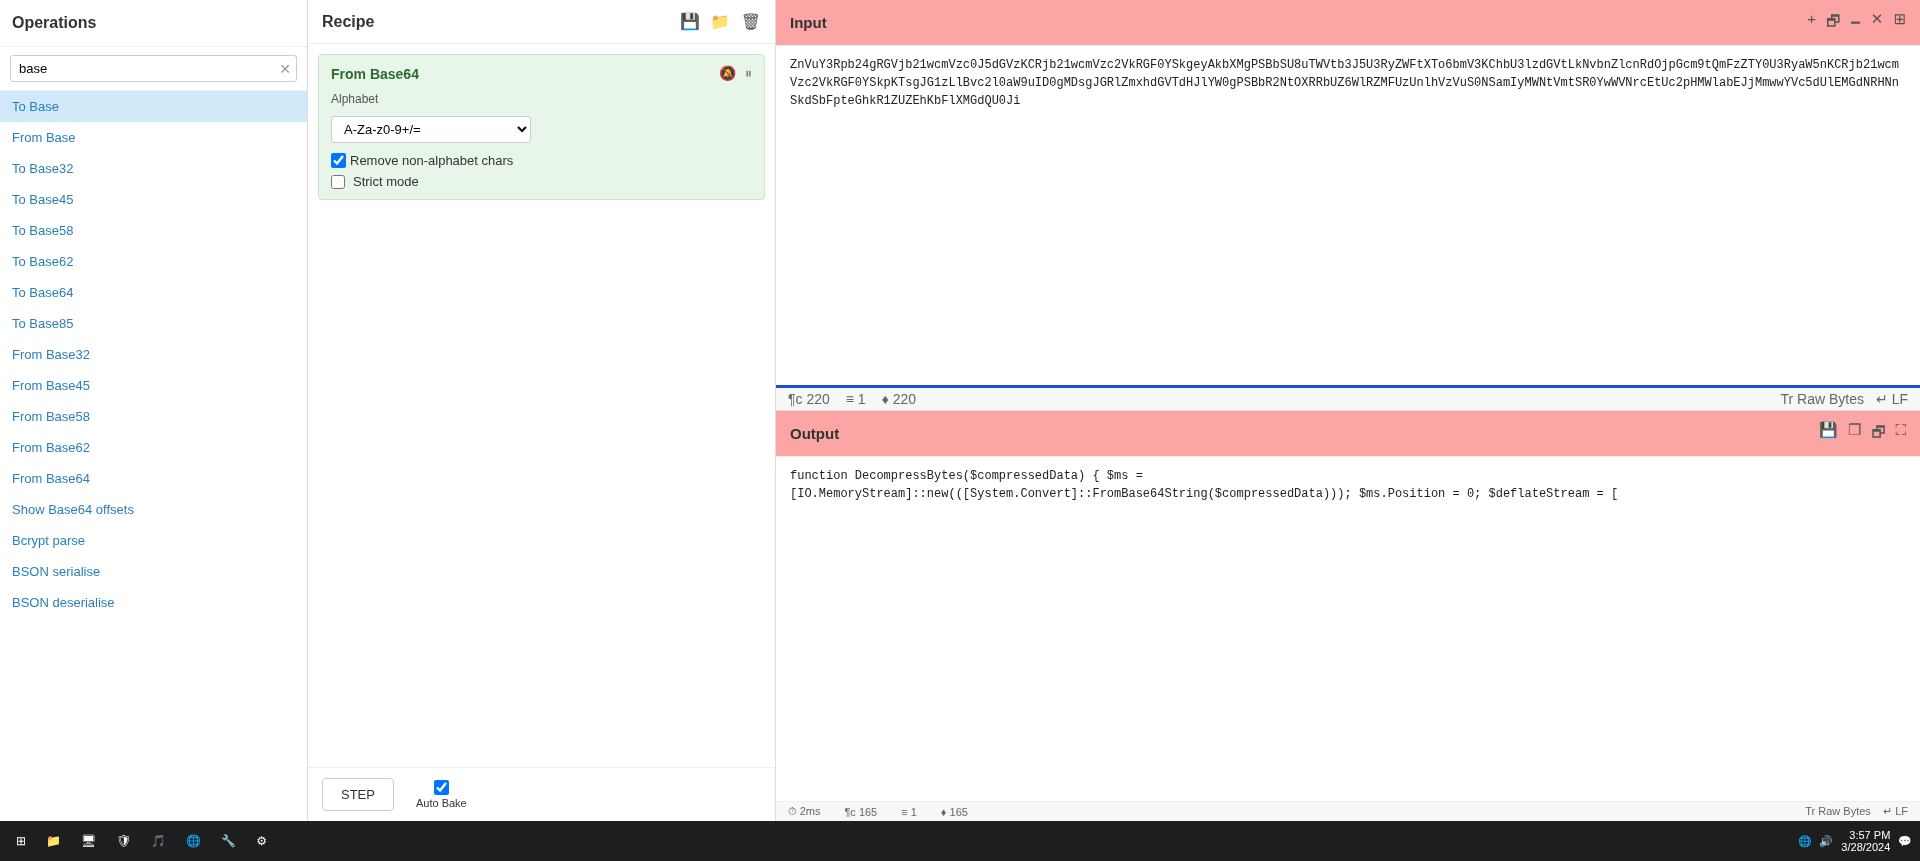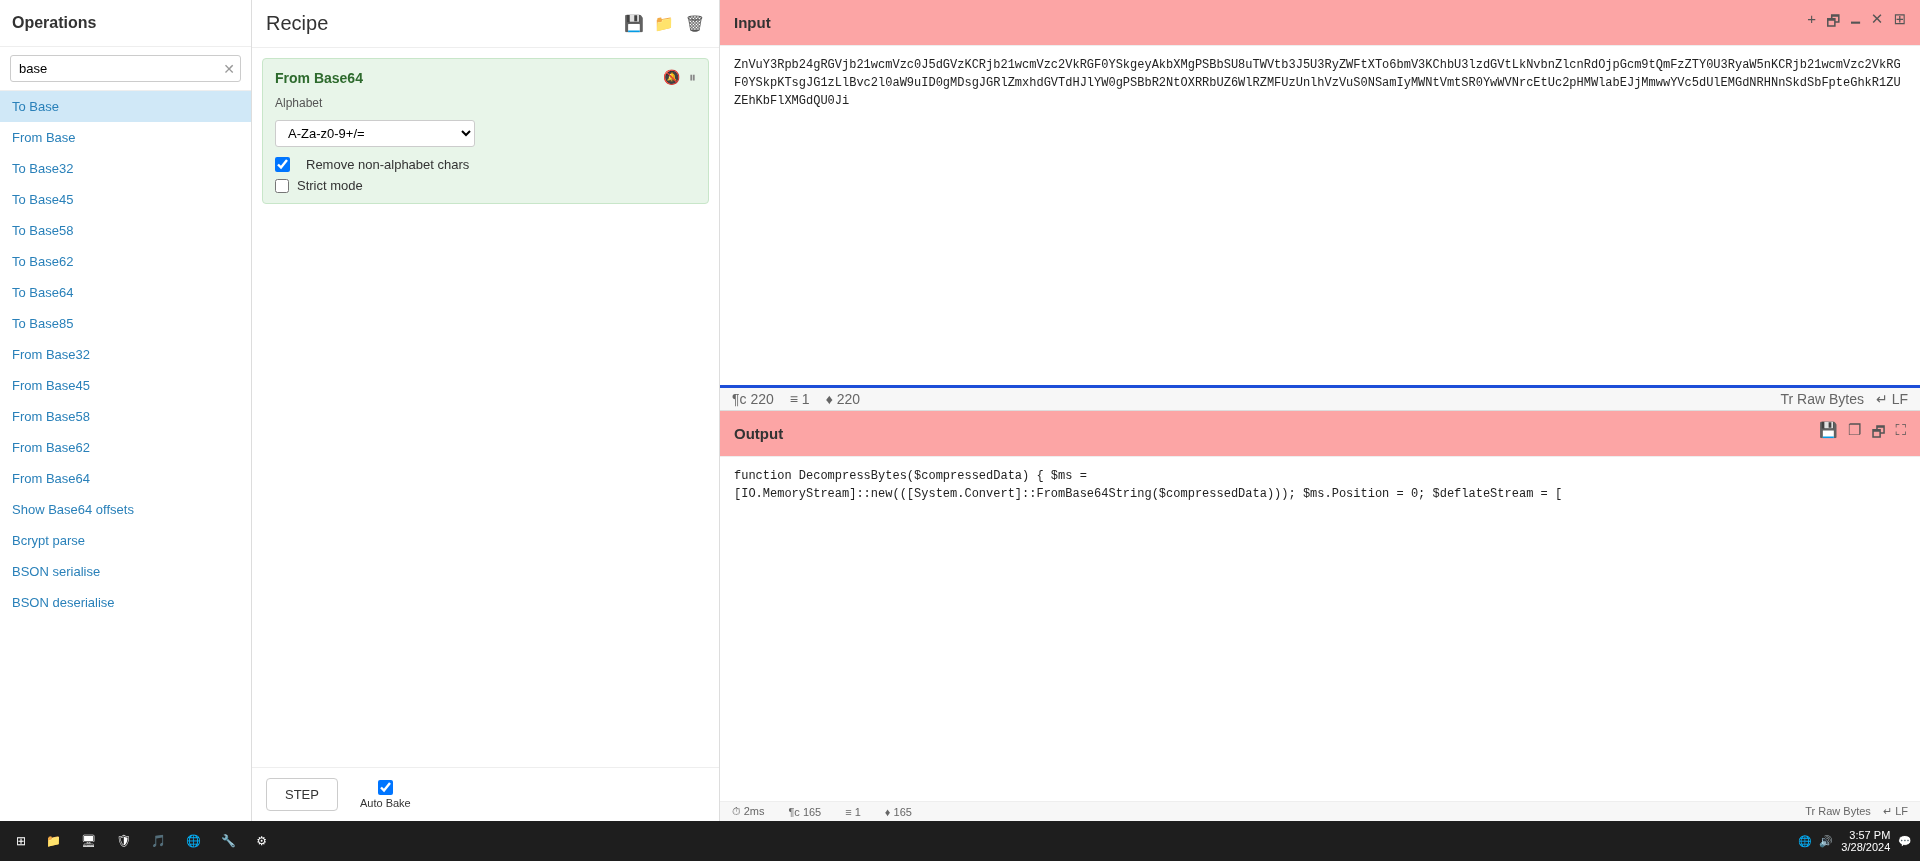--- a/index.html
+++ b/index.html
@@ -1,45 +1,45 @@
 <!DOCTYPE html>
 <html><head>
   <meta charset="utf-8">
   <style>
     * { box-sizing: border-box; margin: 0; padding: 0; }
     body { font-family: 'Segoe UI', Arial, sans-serif; font-size: 13px; background: #f0f0f0; display: flex; flex-direction: column; height: 861px; overflow: hidden; }
     
     .main-layout { display: flex; flex: 1; overflow: hidden; }
     
     
-    .sidebar { width: 252px; background: #fff; border-right: 1px solid #ddd; display: flex; flex-direction: column; overflow: hidden; }
+    .sidebar { width: 308px; background: #fff; border-right: 1px solid #ddd; display: flex; flex-direction: column; overflow: hidden; }
     .sidebar-title { padding: 14px 12px; font-size: 16px; font-weight: bold; color: #333; border-bottom: 1px solid #eee; }
     .sidebar-search { padding: 8px 10px; border-bottom: 1px solid #eee; position: relative; }
     .sidebar-search input { width: 100%; padding: 5px 28px 5px 8px; border: 1px solid #ccc; border-radius: 3px; font-size: 13px; outline: none; }
     .sidebar-search .clear-btn { position: absolute; right: 16px; top: 50%; transform: translateY(-50%); cursor: pointer; color: #999; font-size: 14px; background: none; border: none; }
     .sidebar-list { overflow-y: auto; flex: 1; }
     .sidebar-item { padding: 8px 12px; cursor: pointer; color: #2980b9; font-size: 13px; }
     .sidebar-item.active { background: #d0e8f7; }
     
     
     .recipe-panel { width: 468px; background: #fff; border-right: 1px solid #ddd; display: flex; flex-direction: column; }
     .recipe-header { display: flex; align-items: center; justify-content: space-between; padding: 12px 14px; border-bottom: 1px solid #eee; }
-    .recipe-header-title { font-size: 20px; font-weight: normal; color: #333; }
+    .recipe-header-title { font-size: 16px; font-weight: bold; color: #333; }
     .recipe-header-icons { display: flex; gap: 10px; }
     .recipe-header-icons span { cursor: pointer; color: #555; font-size: 16px; }
     .recipe-content { flex: 1; overflow-y: auto; padding: 10px; }
     .recipe-item { background: #e8f5e9; border: 1px solid #c8e6c9; border-radius: 4px; padding: 10px 12px; margin-bottom: 8px; }
     .recipe-item-header { display: flex; justify-content: space-between; align-items: center; margin-bottom: 10px; }
     .recipe-item-title { font-weight: bold; color: #2d6a2d; font-size: 14px; }
     .recipe-item-controls { display: flex; gap: 8px; }
     .recipe-item-controls span { color: #888; cursor: pointer; font-size: 14px; }
     .recipe-field { margin-bottom: 10px; }
     .recipe-field label { font-size: 12px; color: #555; display: block; margin-bottom: 10px; }
     .recipe-field select { padding: 4px 8px; border: 1px solid #ccc; border-radius: 3px; font-size: 13px; width: 200px; background: #fff; }
-    .recipe-checkbox { display: flex; align-items: center; gap: 16px; margin-bottom: 6px; }
+    .recipe-checkbox { display: flex; align-items: center; gap: 4px; margin-bottom: 6px; }
     .recipe-checkbox input[type="checkbox"] { width: 15px; height: 15px; }
     .recipe-checkbox label { font-size: 13px; color: #333; }
     .strict-row { display: flex; align-items: center; gap: 8px; margin-top: 4px; }
     .strict-row input[type="checkbox"] { width: 14px; height: 14px; }
     .strict-row label { font-size: 13px; color: #333; }
     
     .recipe-footer { padding: 10px 14px; border-top: 1px solid #eee; display: flex; align-items: center; gap: 22px; }
     .step-btn { padding: 8px 18px; background: #fff; border: 1px solid #ccc; border-radius: 4px; cursor: pointer; font-size: 13px; color: #333; }
     .bake-btn { flex: 1; padding: 10px; background: #4caf50; color: white; border: none; border-radius: 25px; font-size: 15px; font-weight: bold; cursor: pointer; display: flex; align-items: center; justify-content: center; gap: 8px; }
     .auto-bake { display: flex; flex-direction: column; align-items: center; gap: 2px; font-size: 11px; color: #333; }

